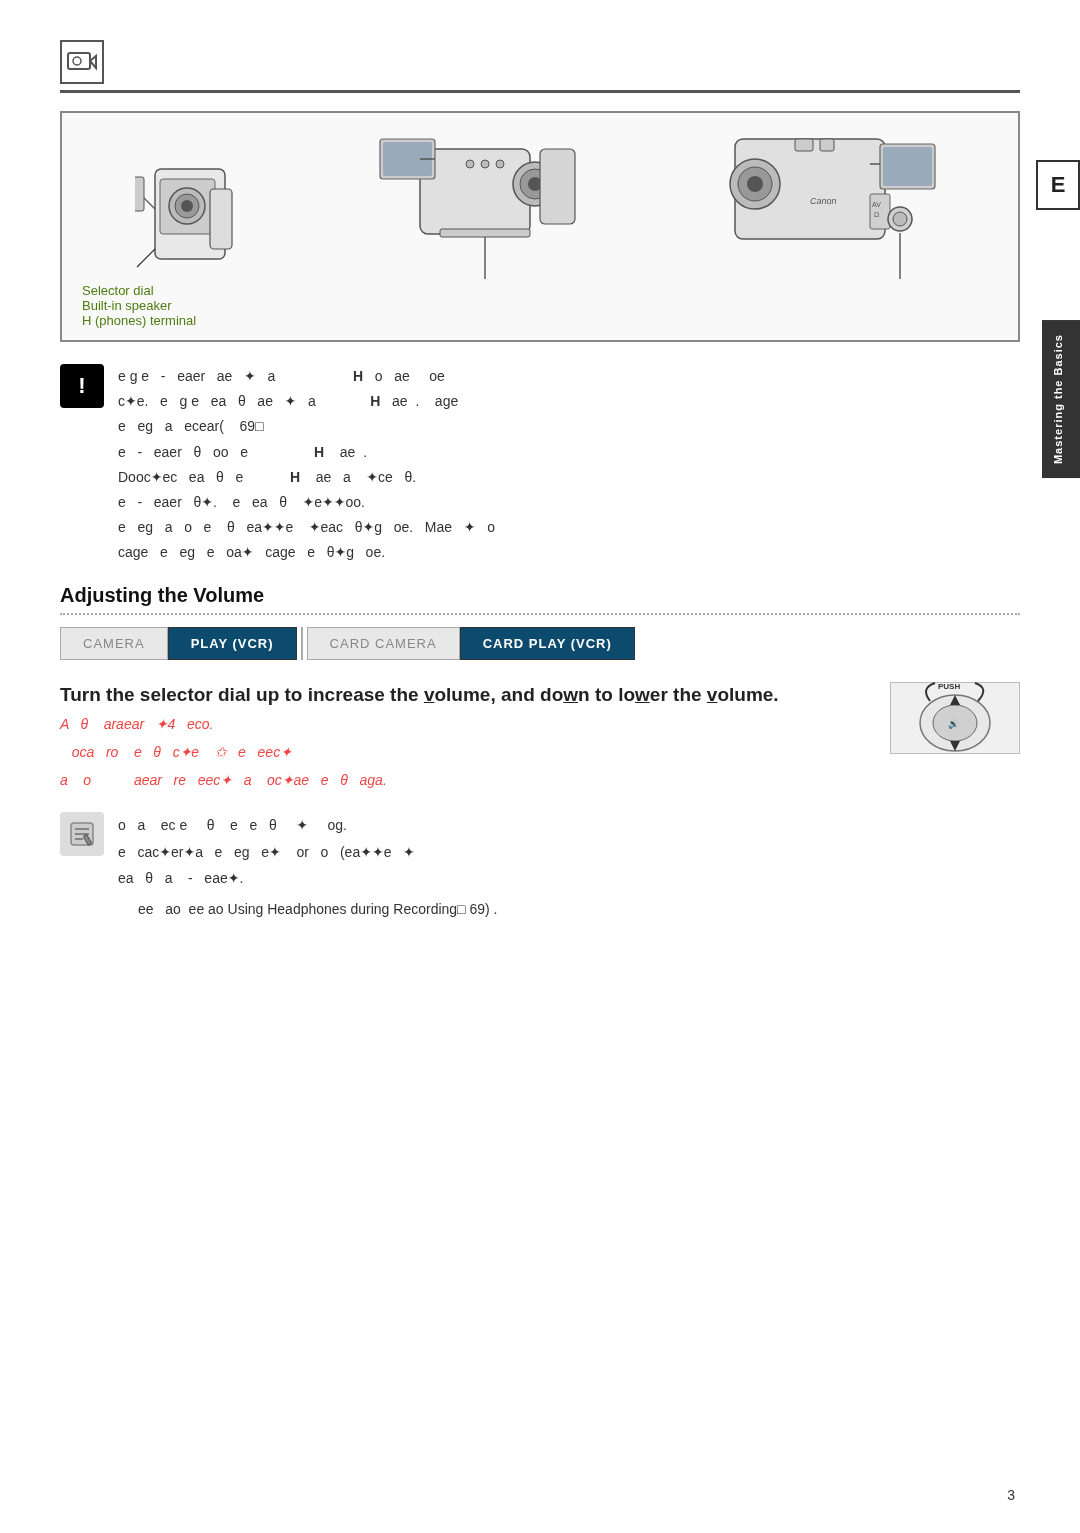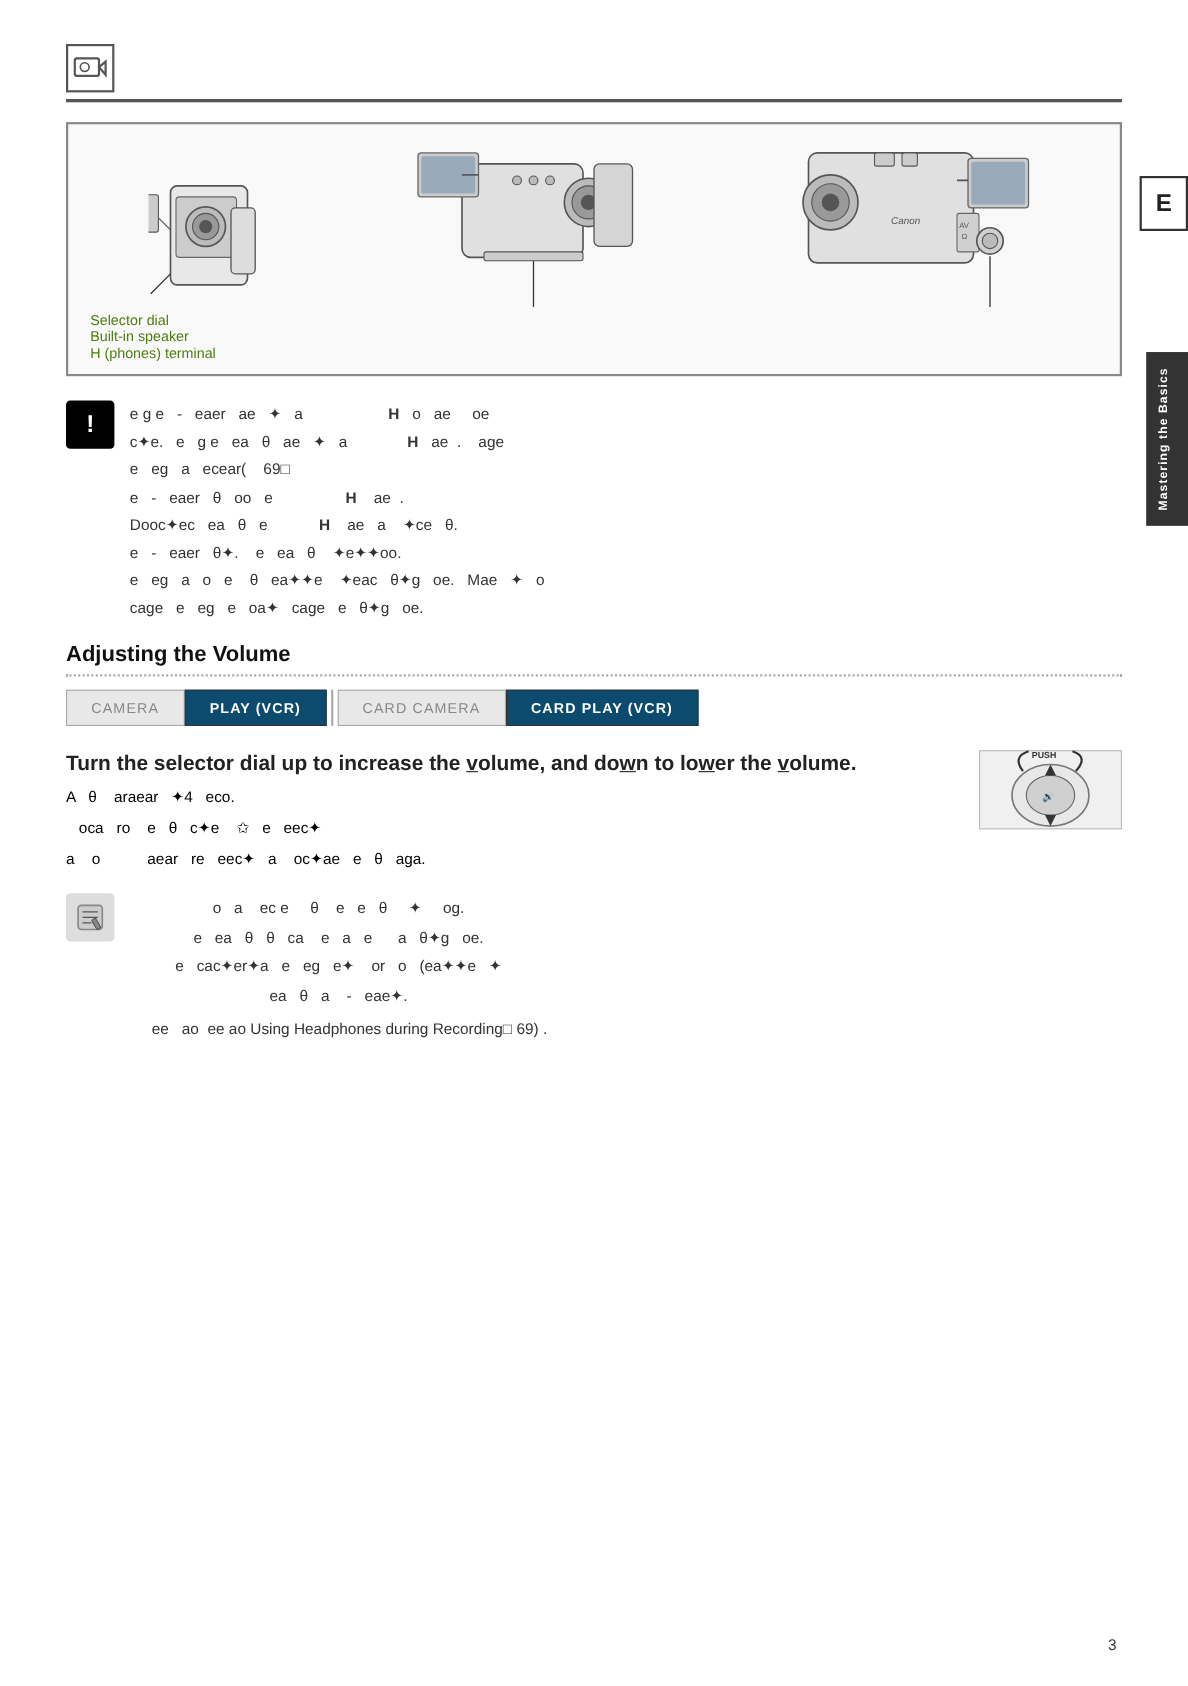--- a/index.html
+++ b/index.html
@@ -204,42 +204,42 @@
     .instruction-area {
       display: flex;
       gap: 24px;
       margin-bottom: 18px;
     }
 
     .instruction-text {
       flex: 1;
       font-size: 14px;
       line-height: 2;
-      color: #000000;
+      color: #ef4444;
+      font-style: italic;
     }
 
     .instruction-image {
       width: 130px;
       min-width: 130px;
       height: 72px;
       border: 1.5px solid #bbb;
       display: flex;
       align-items: center;
       justify-content: center;
       background: #f0f0f0;
       font-size: 11px;
       color: #888;
     }
 
     .note-box {
       display: flex;
       gap: 14px;
       margin-bottom: 14px;
       align-items: flex-start;
-      text-align: center;
     }
 
     .note-text {
       font-size: 14px;
       line-height: 1.9;
       color: #333;
     }
 
     .see-also {
       margin-left: 20px;
@@ -450,21 +450,20 @@
         <rect x="4" y="4" width="22" height="22" rx="3" fill="#ccc" stroke="#888" stroke-width="1.5"></rect>
         <line x1="8" y1="10" x2="22" y2="10" stroke="#555" stroke-width="1.2"></line>
         <line x1="8" y1="15" x2="22" y2="15" stroke="#555" stroke-width="1.2"></line>
         <line x1="8" y1="20" x2="16" y2="20" stroke="#555" stroke-width="1.2"></line>
 
         <rect x="18" y="16" width="4" height="10" rx="1" fill="#888" stroke="#555" stroke-width="1" transform="rotate(-30 20 20)"></rect>
       </svg>
     </div>
     <div class="note-text">
       <div>o &nbsp; a &nbsp;&nbsp; ec e &nbsp;&nbsp;&nbsp; θ &nbsp;&nbsp; e &nbsp; e &nbsp; θ &nbsp;&nbsp;&nbsp; ✦ &nbsp;&nbsp;&nbsp; og.</div>
-      <div>e &nbsp; ea &nbsp; θ &nbsp; θ &nbsp; ca &nbsp;&nbsp; e &nbsp; a &nbsp; e &nbsp;&nbsp;&nbsp;&nbsp; a &nbsp; θ✦g &nbsp; oe.</div>
       <div>e &nbsp; cac✦er✦a &nbsp; e &nbsp; eg &nbsp; e✦ &nbsp;&nbsp; or &nbsp; o &nbsp; (ea✦✦e &nbsp; ✦</div>
       <div>ea &nbsp; θ &nbsp; a &nbsp;&nbsp; - &nbsp; eae✦.</div>
       <div class="see-also">
         ee &nbsp; ao &nbsp;<span>ee  ao Using Headphones during Recording□  69) .</span>
       </div>
     </div>
   </div>
 
   <div class="page-number">3</div>
 

